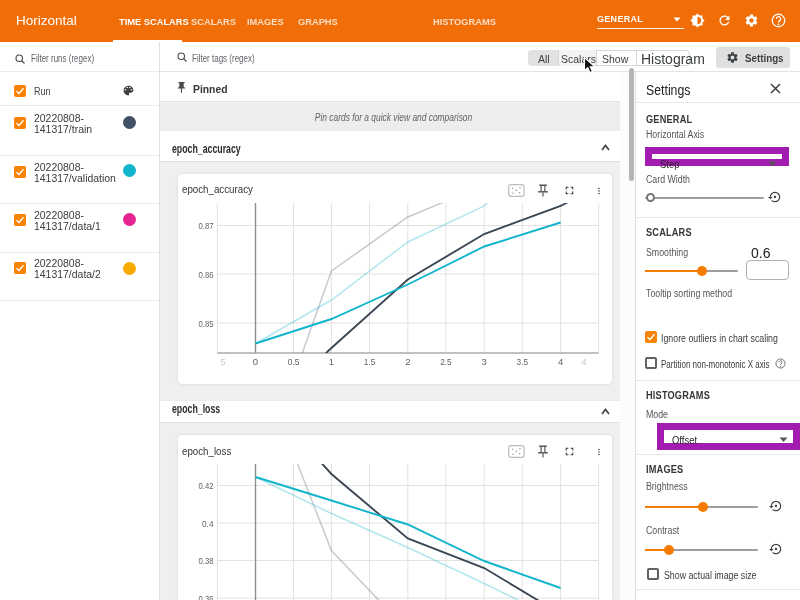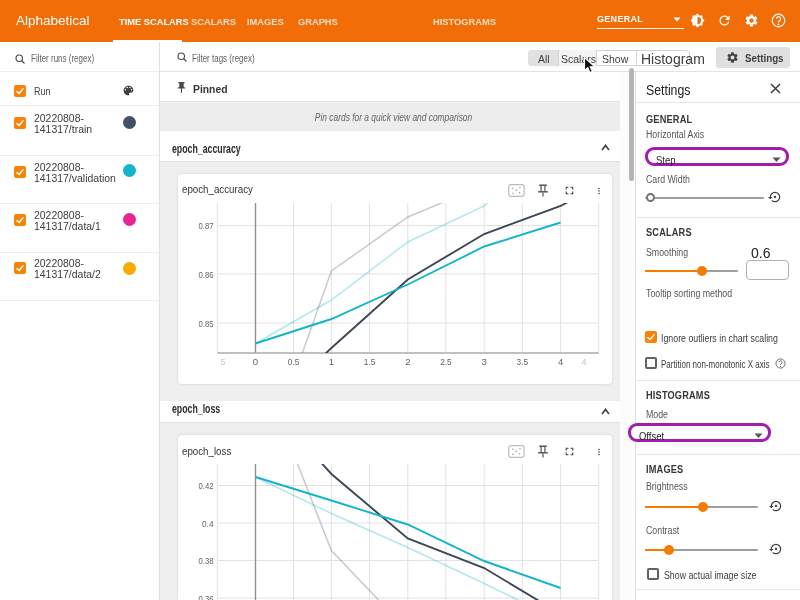--- a/index.html
+++ b/index.html
@@ -1,36 +1,36 @@
 <!DOCTYPE html>
 <html><head><meta charset="utf-8">
 <style>
 *{margin:0;padding:0;box-sizing:border-box}
 html,body{width:800px;height:600px;overflow:hidden;background:#fff;font-family:"Liberation Sans",sans-serif}
 #page{position:relative;width:800px;height:600px;overflow:hidden}
 .a{position:absolute}
 .lbl{position:absolute;color:#565656;font-size:10px;line-height:10px;white-space:nowrap;transform:scaleX(.88);transform-origin:0 0}
 .sec{position:absolute;color:#363636;font-size:10px;line-height:10px;font-weight:bold;letter-spacing:.2px;white-space:nowrap;transform:scaleX(.92);transform-origin:0 0}
-.dd{position:absolute;border:3px solid #a21caf;border-radius:9px;background:#fff}
+.dd{position:absolute;border:7px solid #a21caf;border-radius:0;background:#fff}
 .dd .t{position:absolute;left:8px;top:5px;font-size:10.5px;line-height:10px;color:#252525;transform:scaleX(.9);transform-origin:0 0;white-space:nowrap}
 .dd svg{position:absolute;right:5px;top:7px}
 .track{position:absolute;height:2px;background:#9e9e9e;border-radius:1px}
 .fill{position:absolute;height:2px;background:#f57c00}
 .thumb{position:absolute;width:10px;height:10px;border-radius:50%;background:#f57c00}
 .cb{position:absolute;width:12px;height:12px;border-radius:2px}
 .cb.on{background:#f78307}
 .cb.off{background:#fff;border:2px solid #616161}
 .div{position:absolute;left:635px;width:165px;height:1px;background:#e7e7e7}
 .hdr-tab{position:absolute;top:0;height:42px;line-height:44px;color:rgba(255,255,255,.76);font-size:9.3px;font-weight:bold;letter-spacing:0;white-space:nowrap}
 </style></head>
 <body>
 <div id="page">
 
 <div class="a" id="hdrbar" style="left:0;top:0;width:800px;height:42px;background:#f06d07;box-shadow:0 1px 3px rgba(0,0,0,.25)"></div>
-<div class="a" style="left:16px;top:12px;color:#fff;font-size:13.5px;line-height:17px;">Alphabetical</div>
+<div class="a" style="left:16px;top:12px;color:#fff;font-size:13.5px;line-height:17px;">Horizontal</div>
 <div class="hdr-tab" style="left:119px;color:#fff">TIME SCALARS</div>
 <div class="a" style="left:113px;top:39.5px;width:69px;height:2.5px;background:#fff"></div>
 <div class="hdr-tab" style="left:191px">SCALARS</div>
 <div class="hdr-tab" style="left:247px">IMAGES</div>
 <div class="hdr-tab" style="left:298px">GRAPHS</div>
 <div class="hdr-tab" style="left:433px">HISTOGRAMS</div>
 <div class="a" style="left:597px;top:14px;color:#fff;font-size:9px;font-weight:bold;letter-spacing:.3px;line-height:10px">GENERAL</div>
 <div class="a" style="left:597px;top:28px;width:87px;height:1.2px;background:rgba(255,255,255,.9)"></div>
 <svg class="a" style="left:673px;top:17px" width="8" height="5">
       <path d="M0.5 0.5 L4 4.5 L7.5 0.5 Z" fill="#fff"></path>
@@ -305,21 +305,21 @@
 <div class="cb off" style="left:645px;top:357px"></div>
 <div class="lbl" style="left:661px;top:360px;color:#3c3c3c;transform:scaleX(.8);transform-origin:0 0">Partition non-monotonic X axis</div>
 <svg class="a" style="left:775px;top:358px" width="11" height="11" viewBox="0 0 24 24">
       <circle cx="12" cy="12" r="10" fill="none" stroke="#5f6368" stroke-width="2"></circle>
       <path d="M8.6 9.4 a3.4 3.4 0 1 1 5.3 2.8 c-1.3.9-1.9 1.5-1.9 3" fill="none" stroke="#5f6368" stroke-width="2"></path>
       <circle cx="12" cy="18.2" r="1.4" fill="#5f6368"></circle>
     </svg>
 <div class="div" style="top:380px"></div>
 <div class="sec" style="left:646px;top:391px">HISTOGRAMS</div>
 <div class="lbl" style="left:646px;top:410px">Mode</div>
-<div class="dd" style="left:628px;top:423px;width:143px;height:19px">
+<div class="dd" style="left:657px;top:423px;width:143px;height:27px">
       <div class="t">Offset</div>
       <svg width="9" height="6">
         <path d="M0.5 0.5 L4.5 5 L8.5 0.5 Z" fill="#555"></path>
       </svg>
     </div>
 <div class="div" style="top:454px"></div>
 <div class="sec" style="left:646px;top:465px">IMAGES</div>
 <div class="lbl" style="left:646px;top:482px">Brightness</div>
 <div class="track" style="left:645px;top:506px;width:113px"></div>
 <div class="fill" style="left:645px;top:506px;width:58px"></div>

